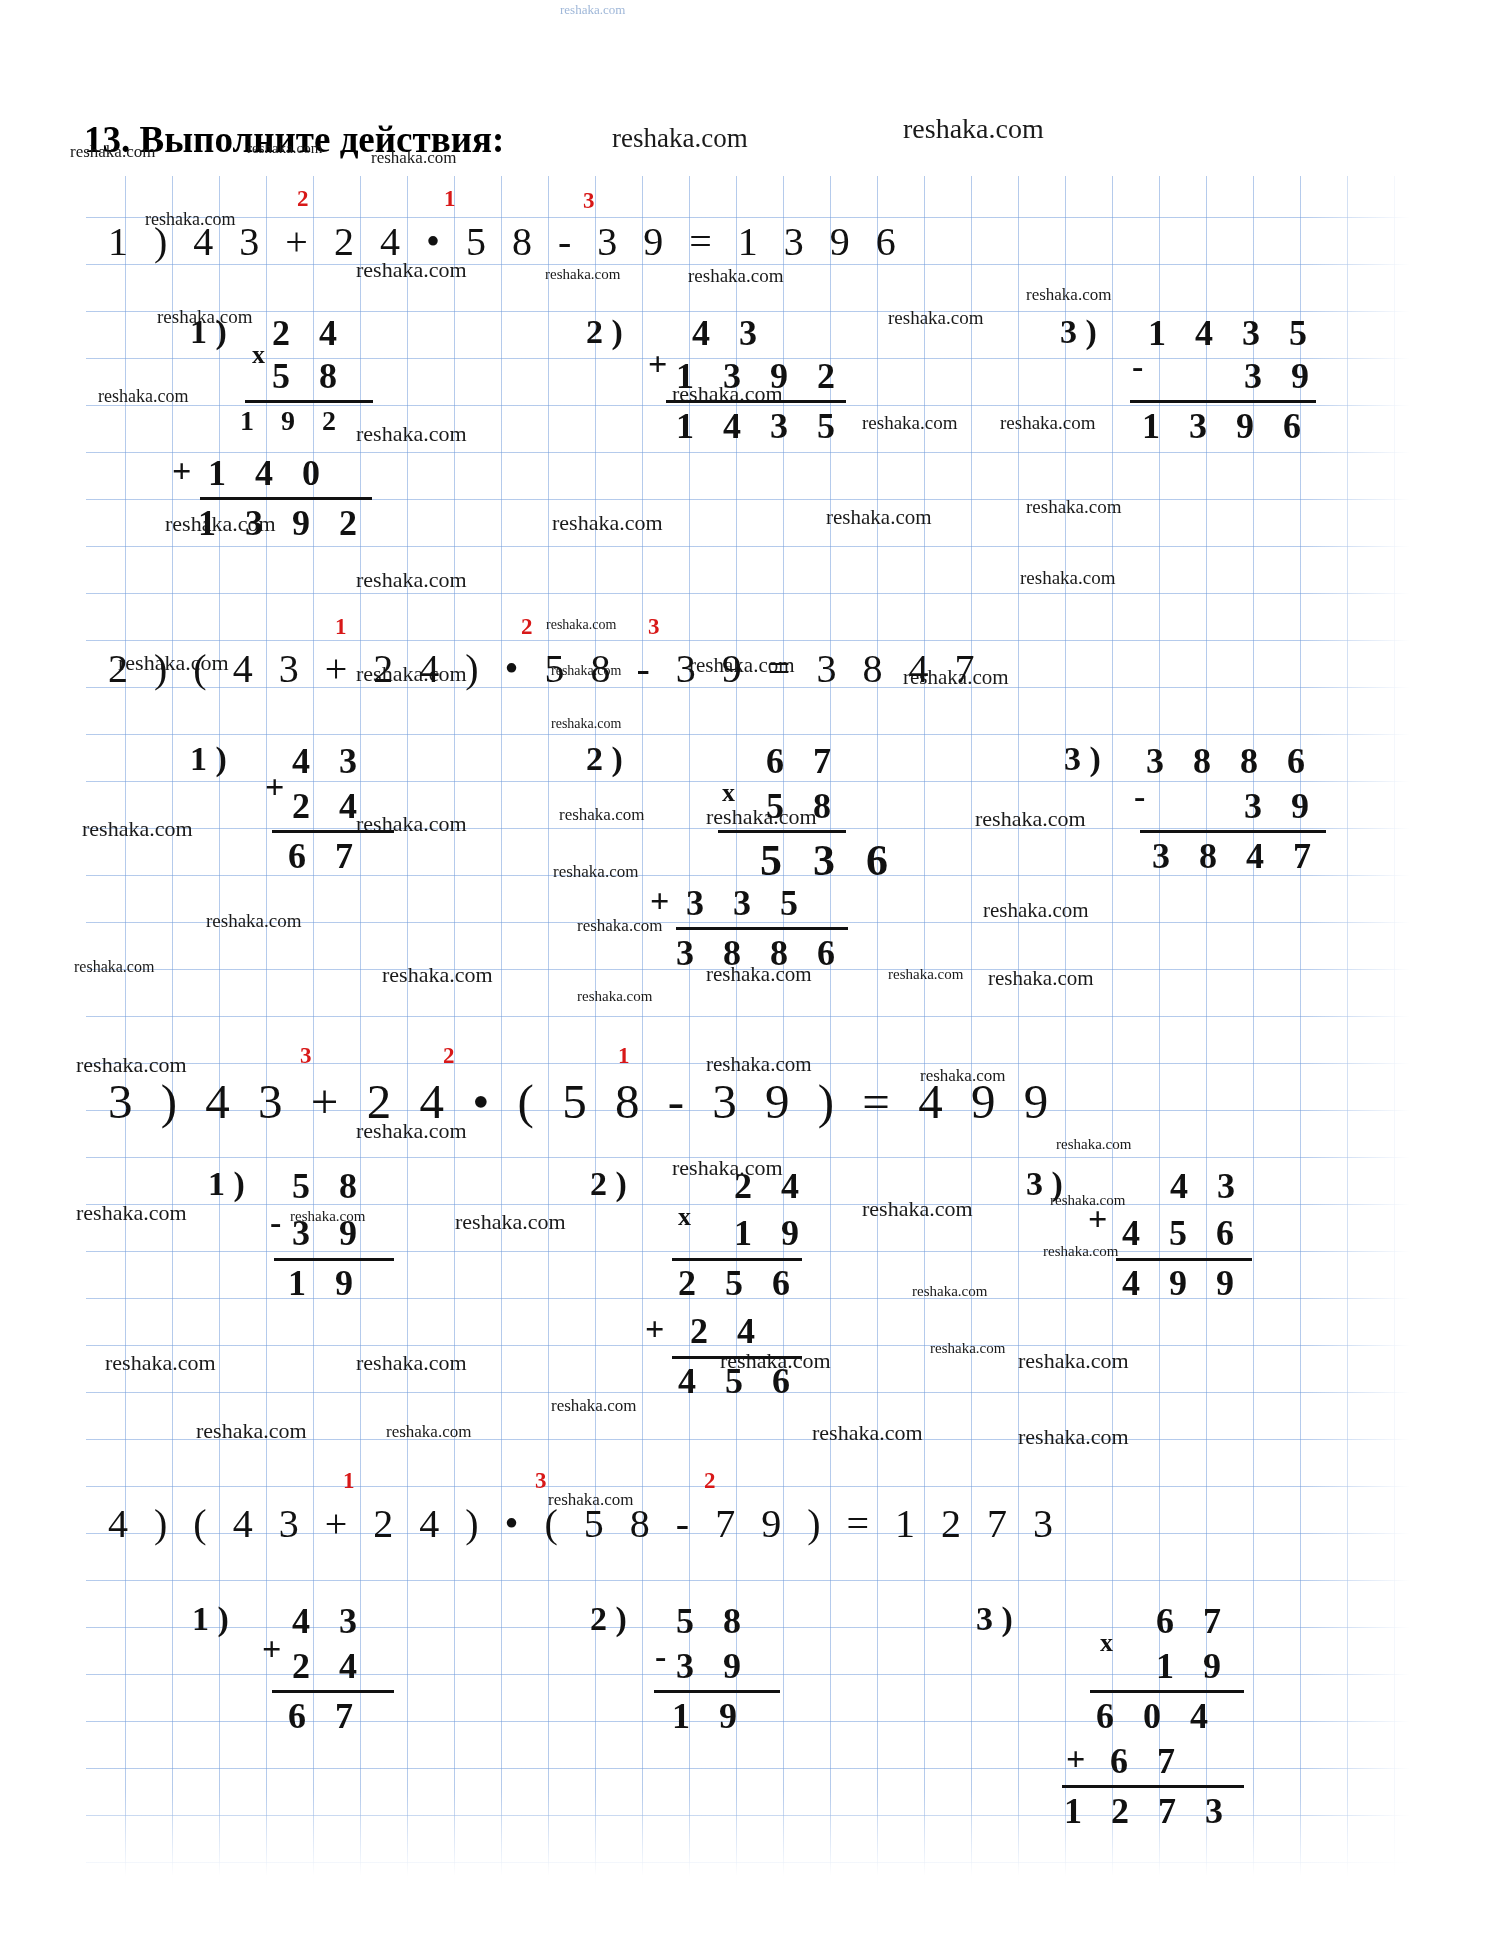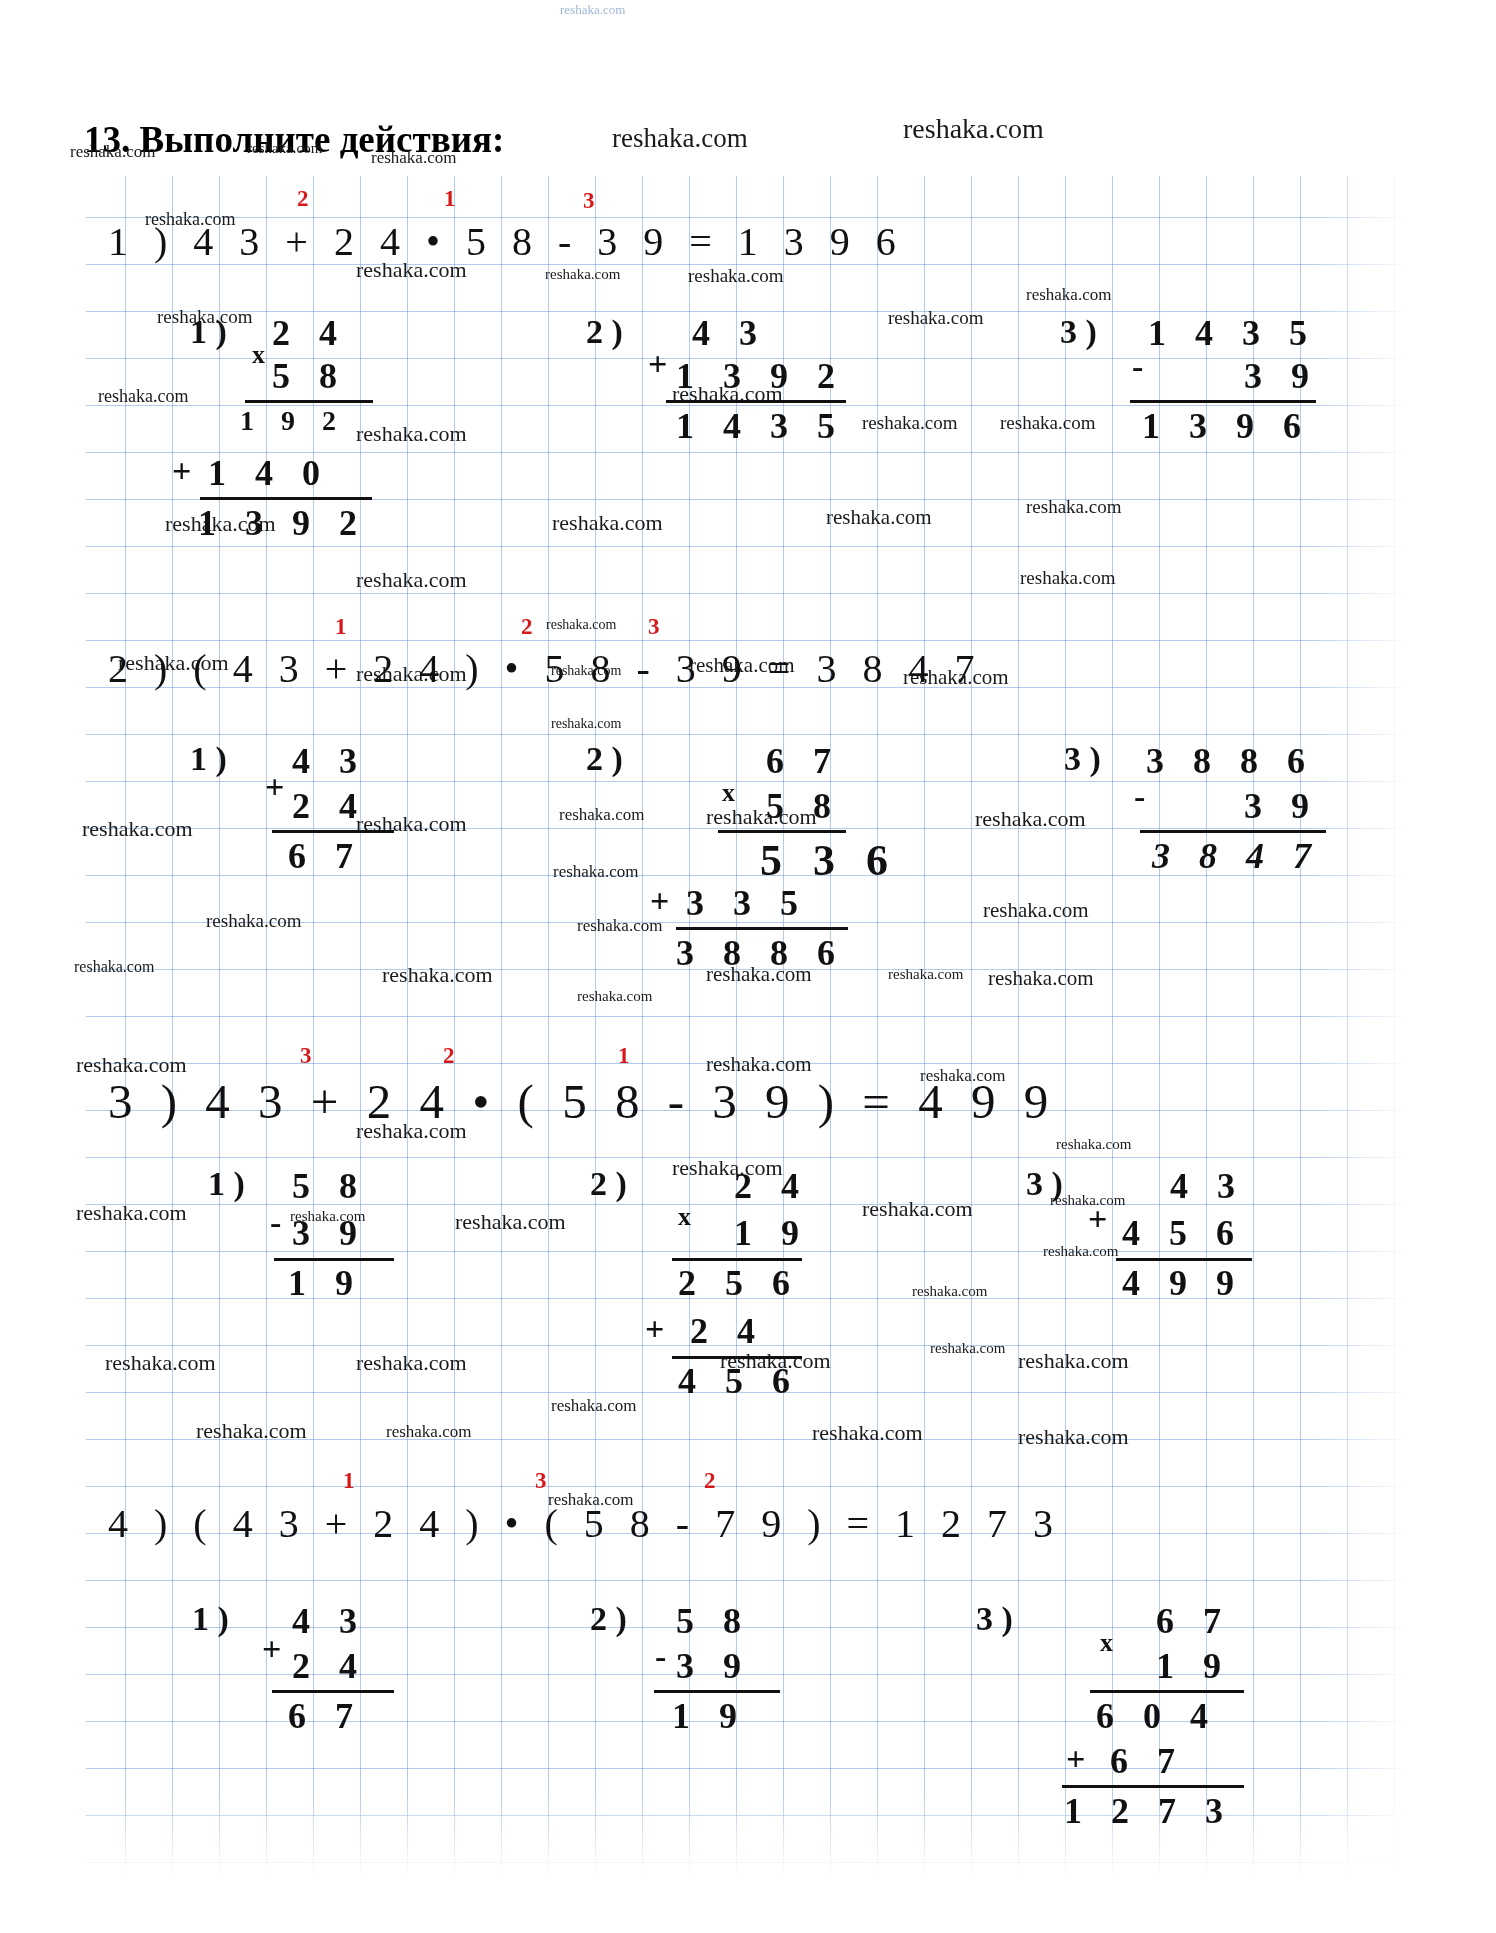--- a/index.html
+++ b/index.html
@@ -229,21 +229,21 @@
 <div class="op" style="left:650px;top:882px;font-size:34px;">+</div>
 <div class="num" style="left:686px;top:882px;font-size:36px;">3 3 5</div>
 <div class="rule" style="left:676px;top:927px;width:172px;"></div>
 <div class="num" style="left:676px;top:932px;font-size:36px;">3 8 8 6</div>
 
 <div class="lbl" style="left:1064px;top:740px;font-size:34px;">3 )</div>
 <div class="op" style="left:1134px;top:778px;font-size:34px;">-</div>
 <div class="num" style="left:1146px;top:740px;font-size:36px;">3 8 8 6</div>
 <div class="num" style="left:1244px;top:785px;font-size:36px;">3 9</div>
 <div class="rule" style="left:1140px;top:830px;width:186px;"></div>
-<div class="num" style="left:1152px;top:835px;font-size:36px;font-style:italic;">3 8 4 7</div>
+<div class="num" style="left:1152px;top:835px;font-size:36px;">3 8 4 7</div>
 
 <div class="expr" style="left:108px;top:1073px;font-size:49px;">
   <span>3 )</span>
   <span>4 3 + 2 4 • ( 5 8 - 3 9 ) = 4 9 9</span>
 </div>
 <div class="ord" style="left:300px;top:1043px;">3</div>
 <div class="ord" style="left:443px;top:1043px;">2</div>
 <div class="ord" style="left:618px;top:1043px;">1</div>
 
 <div class="lbl" style="left:208px;top:1165px;font-size:34px;">1 )</div>

